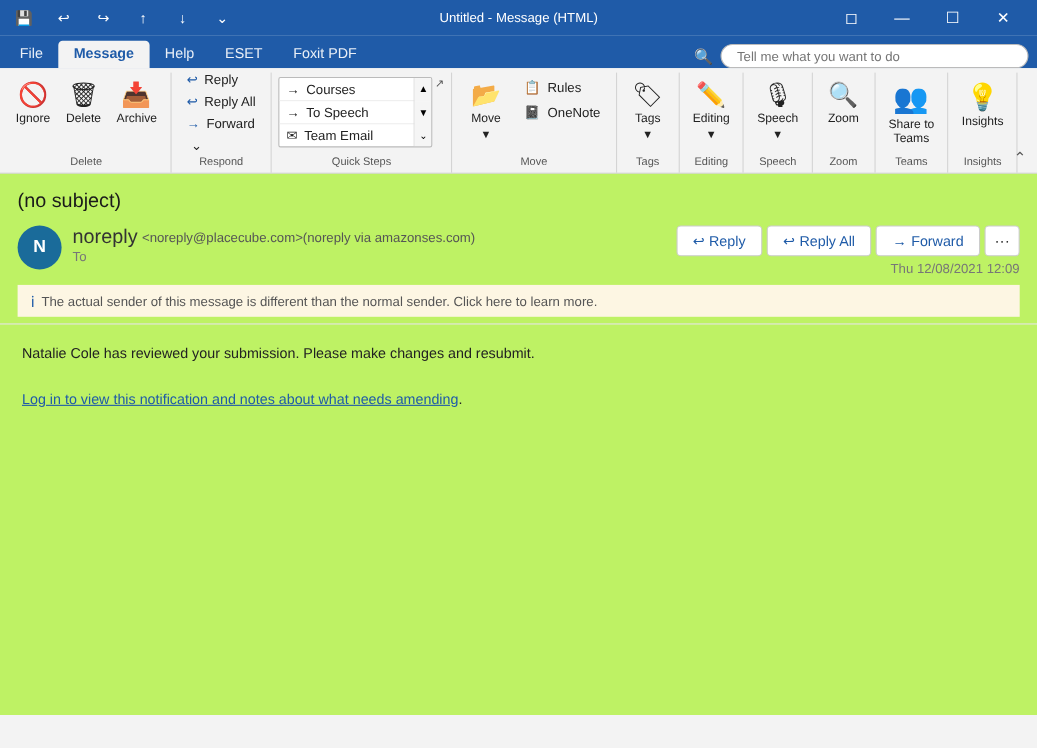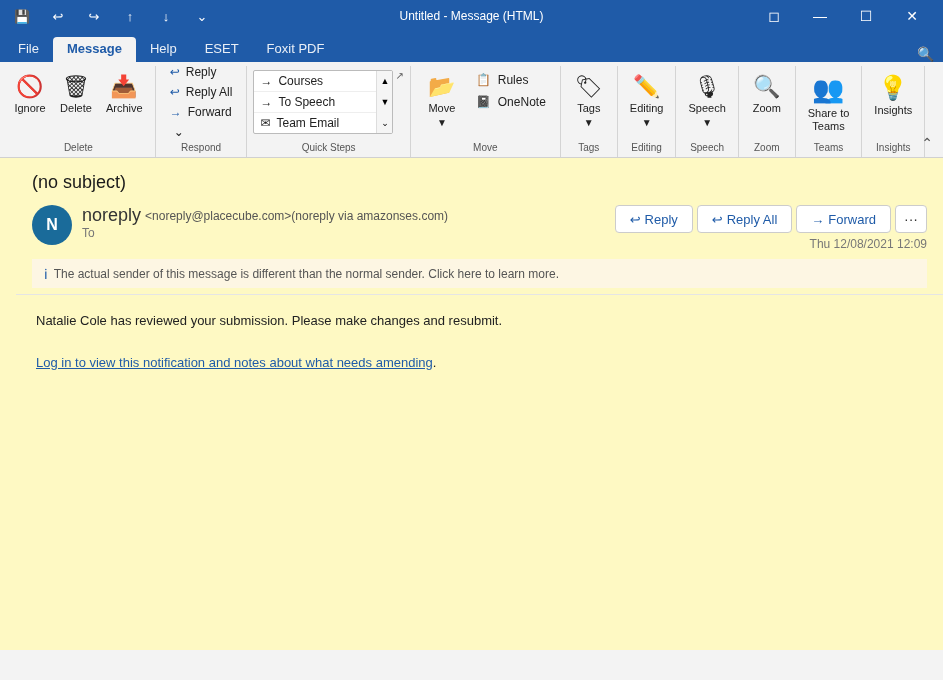--- a/index.html
+++ b/index.html
@@ -182,25 +182,24 @@
       right: 4px;
       bottom: 4px;
       cursor: pointer;
       font-size: 14px;
       color: #555;
       padding: 2px 6px;
     }
 
     
     .email-area {
-      background: #fef9c3;
+      background: #bef264;
       height: calc(680px - 32px - 30px - 96px - 30px);
       overflow-y: auto;
       position: relative;
-      padding-left: 16px;
     }
 
     
     .email-header {
       padding: 14px 16px 0;
       border-bottom: 1px solid #e5e5e5;
     }
     .email-subject {
       font-size: 18px;
       font-weight: 400;
@@ -297,20 +296,21 @@
 </div>
 
 <div class="ribbon-tabs">
   <div class="ribbon-tab">File</div>
   <div class="ribbon-tab active">Message</div>
   <div class="ribbon-tab">Help</div>
   <div class="ribbon-tab">ESET</div>
   <div class="ribbon-tab">Foxit PDF</div>
   <div style="flex:1; display:flex; align-items:center; justify-content:flex-end; padding-right:8px;">
     <span style="font-size:14px; color:white; cursor:pointer;">🔍</span>
+    <input class="search-input" type="text" style="margin-left: 6px;" placeholder="Tell me what you want to do">
   </div>
 </div>
 
 <div class="ribbon-body">
 
   <div class="ribbon-group">
     <div class="ribbon-group-content">
       <button class="rb-btn">
         <span class="rb-icon">🚫</span>
         <span class="rb-label">Ignore</span>

